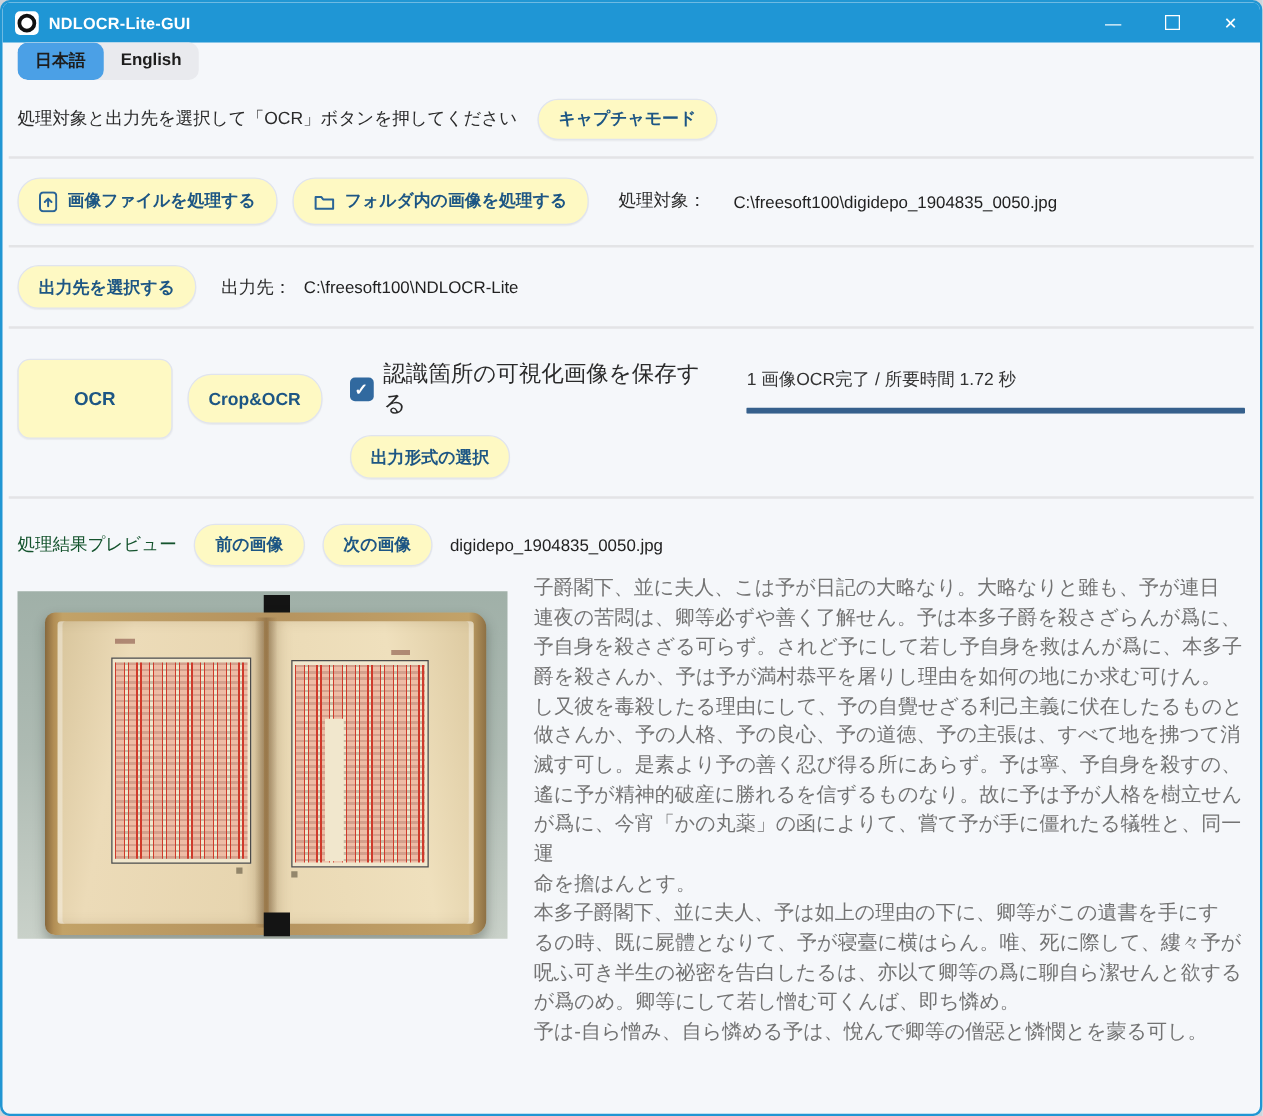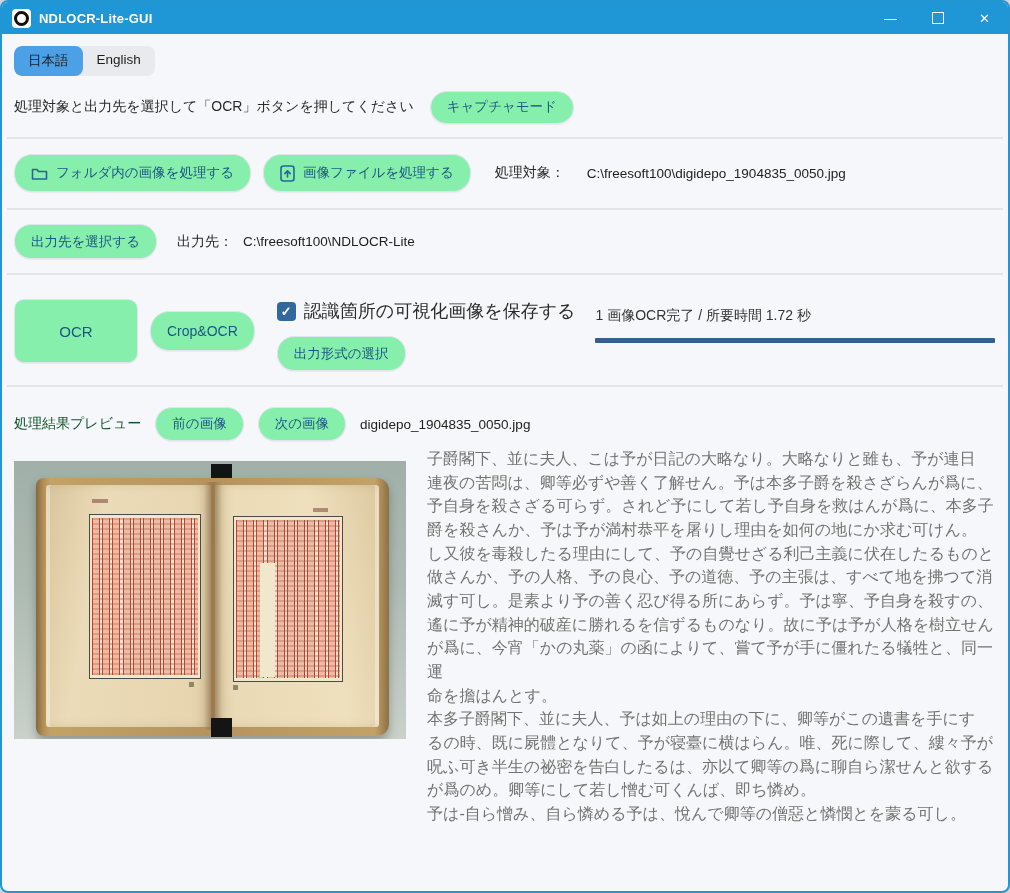--- a/index.html
+++ b/index.html
@@ -11,27 +11,27 @@
   .app-icon{width:19px;height:19px;background:#fff;border-radius:4px;display:flex;align-items:center;justify-content:center;margin-right:8px;flex:0 0 auto;}
   .app-icon .ring{width:9px;height:9px;border:3.5px solid #101010;border-radius:50%;}
   .title-text{font-size:13px;letter-spacing:.2px;font-weight:bold;}
   .win-controls{margin-left:auto;display:flex;height:100%;}
   .win-btn{width:47px;height:100%;display:flex;align-items:center;justify-content:center;font-size:13px;color:#fff;cursor:pointer;}
   .max-box{width:10px;height:10px;border:1.3px solid #fff;display:inline-block;}
   
   .content{padding:0 12px;}
   .sep{height:2px;background:#e3e4e6;margin:0 -7px;}
   
-  .row-toggle{margin-top:12px;}
+  .row-toggle{font-weight:bold;}
   .toggle-group{display:inline-flex;background:#e9eaee;border-radius:8px;overflow:hidden;}
   .toggle-btn{padding:6px 14px;font-size:13.5px;color:#1d1d1d;cursor:pointer;border-radius:8px;}
   .toggle-btn.selected{background:#4ba0e6;}
   
   .row-instruction{margin-top:16px;height:30px;display:flex;align-items:center;gap:16px;font-size:14px;color:#2a2a2a;}
-  .pill{background:#86efac;border:1px solid #e0e4ee;border-radius:17px;color:#1d5684;font-weight:normal;
+  .pill{background:#fef9c3;border:1px solid #e0e4ee;border-radius:17px;color:#1d5684;font-weight:bold;
     font-size:13.5px;padding:0 16px;height:31px;display:inline-flex;align-items:center;gap:8px;
     box-shadow:0 1px 1px rgba(0,0,0,.05);cursor:pointer;white-space:nowrap;}
   .sep1{margin-top:15px;}
   
   .row-files{margin-top:15px;display:flex;align-items:center;gap:12px;}
   .row-files .pill{height:36px;border-radius:18px;}
   .path-label{font-size:14px;color:#2a2a2a;margin-left:12px;}
   .path-value{font-size:13.5px;color:#222;margin-left:10px;}
   .sep2{margin-top:16px;}
   
@@ -124,31 +124,31 @@
 
     <div class="row-instruction">
       <span>処理対象と出力先を選択して「OCR」ボタンを押してください</span>
       <span class="pill">キャプチャモード</span>
     </div>
 
     <div class="sep sep1"></div>
 
     <div class="row-files">
       <span class="pill">
-        <svg class="icon-svg" width="17" height="15" viewBox="0 0 17 15">
-          <path d="M1.5 3.5 h4.5 l1.5 2 h8 v7.5 h-14 z" fill="none" stroke="#2a6496" stroke-width="1.6" stroke-linejoin="round"></path>
-        </svg>
-        <span>フォルダ内の画像を処理する</span>
-      </span>
-      <span class="pill">
         <svg class="icon-svg" width="15" height="17" viewBox="0 0 15 17">
           <rect x="1" y="1" width="13" height="15" rx="2.5" fill="none" stroke="#2a6496" stroke-width="1.6"></rect>
           <path d="M7.5 12 V6 M4.8 8.6 L7.5 5.9 L10.2 8.6" fill="none" stroke="#2a6496" stroke-width="1.6" stroke-linecap="round" stroke-linejoin="round"></path>
         </svg>
         <span>画像ファイルを処理する</span>
+      </span>
+      <span class="pill">
+        <svg class="icon-svg" width="17" height="15" viewBox="0 0 17 15">
+          <path d="M1.5 3.5 h4.5 l1.5 2 h8 v7.5 h-14 z" fill="none" stroke="#2a6496" stroke-width="1.6" stroke-linejoin="round"></path>
+        </svg>
+        <span>フォルダ内の画像を処理する</span>
       </span>
       <span class="path-label">処理対象：</span>
       <span class="path-value">C:\freesoft100\digidepo_1904835_0050.jpg</span>
     </div>
 
     <div class="sep sep2"></div>
 
     <div class="row-output">
       <span class="pill">出力先を選択する</span>
       <span class="path-label" style="margin-left:20px;">出力先：</span>

